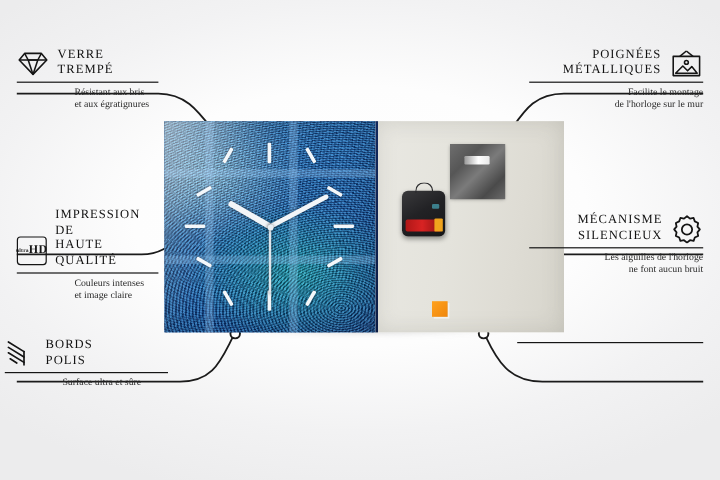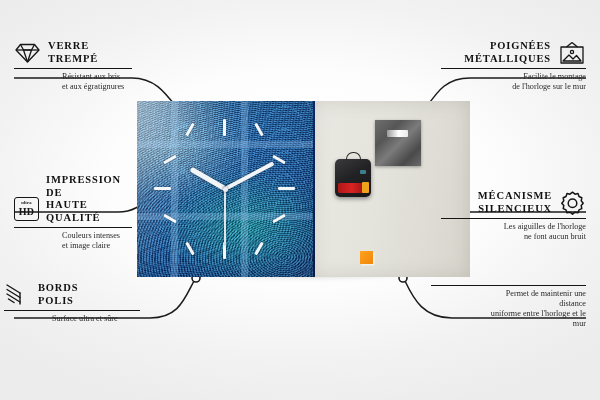--- a/index.html
+++ b/index.html
@@ -17,21 +17,21 @@
   #wires { position:absolute; inset:0; width:600px; height:400px; pointer-events:none; }
   #wires path { fill:none; stroke:#1b1b1b; stroke-width:1.5; }
   #wires circle.node { fill:#ffffff; stroke:#1b1b1b; stroke-width:1.6; }
 
   
   .feature { position:absolute; }
   .feat-head { display:flex; align-items:center; gap:7px; }
   .feat-head.right { justify-content:flex-end; }
   .feat-title {
     font-family:"Liberation Serif", serif;
-    font-weight:700;
+    font-weight:400;
     font-size:10.5px;
     letter-spacing:.85px;
     line-height:12.5px;
     color:#111;
     text-transform:uppercase;
     white-space:pre-line;
   }
   .feature.left .feat-title  { text-align:left; }
   .feature.right .feat-title { text-align:right; }
   .rule { height:1.3px; background:#151515; margin-top:3px; }
@@ -44,21 +44,21 @@
     white-space:pre-line;
     margin-left:48px;
   }
   .feature.right .feat-desc { text-align:right; }
 
   .ico { flex:0 0 auto; display:block; }
   .ico svg { display:block; }
 
   .hdbox {
     width:25px;height:24px;border:1.4px solid #151515;border-radius:3px;
-    display:flex;flex-direction:column;align-items:center;justify-content:center;
+    display:flex;flex-direction:row;align-items:center;justify-content:center;
     line-height:1;
     margin-top:20px;
   }
   .hdbox .u { font-size:4.6px; font-weight:700; letter-spacing:.2px; color:#151515; }
   .hdbox .h { font-size:10px; font-weight:700; letter-spacing:.3px; color:#151515; margin-top:.5px;}
 
   
   #product { position:absolute; left:137px; top:101px; width:333px; height:176px; }
   #shadow {
     position:absolute; left:141px; top:268px; width:330px; height:17px;
@@ -261,37 +261,35 @@
             <path d="M5 20 L11 14 L15 18 L18.5 14.5 L23 20 Z"></path>
           </g>
         </svg>
       </span>
     </div>
     <div class="rule"></div>
     <div class="feat-desc">Facilite le montage
 de l'horloge sur le mur</div>
   </div>
 
-  <div class="feature right" style="right:14px; top:190px; width:145px;">
+  <div class="feature right" style="right:14px; top:178px; width:145px;">
     <div class="feat-head right">
       <span class="feat-title">MÉCANISME
 SILENCIEUX</span>
       <span class="ico">
         <svg width="27" height="25" viewBox="0 0 27 25">
           <g fill="none" stroke="#151515" stroke-width="1.5" stroke-linejoin="round">
             <path d="M13.5 2.2 L16 4.2 L19 3.6 L20 6.5 L22.8 7.8 L22.2 10.8 L24.2 13.2 L22.2 15.6 L22.8 18.6 L20 19.9 L19 22.8 L16 22.2 L13.5 24.2 L11 22.2 L8 22.8 L7 19.9 L4.2 18.6 L4.8 15.6 L2.8 13.2 L4.8 10.8 L4.2 7.8 L7 6.5 L8 3.6 L11 4.2 Z"></path>
             <circle cx="13.5" cy="13.2" r="4.3"></circle>
           </g>
         </svg>
       </span>
     </div>
     <div class="rule"></div>
     <div class="feat-desc">Les aiguilles de l'horloge
 ne font aucun bruit</div>
   </div>
 
   <div class="feature right" style="right:14px; top:282px; width:155px;">
     <div class="rule"></div>
-    <div class="feat-desc">Permet de maintenir une distance
-uniforme entre l'horloge et le mur</div>
   </div>
 
 </div>
 
 </body></html>

